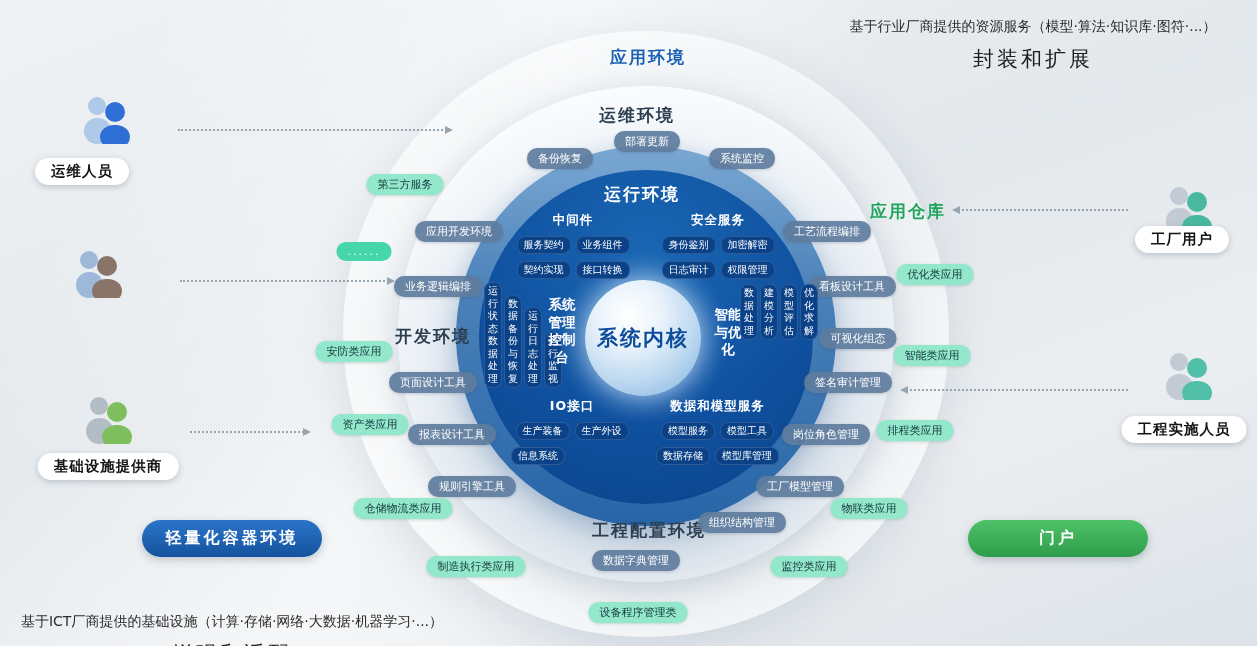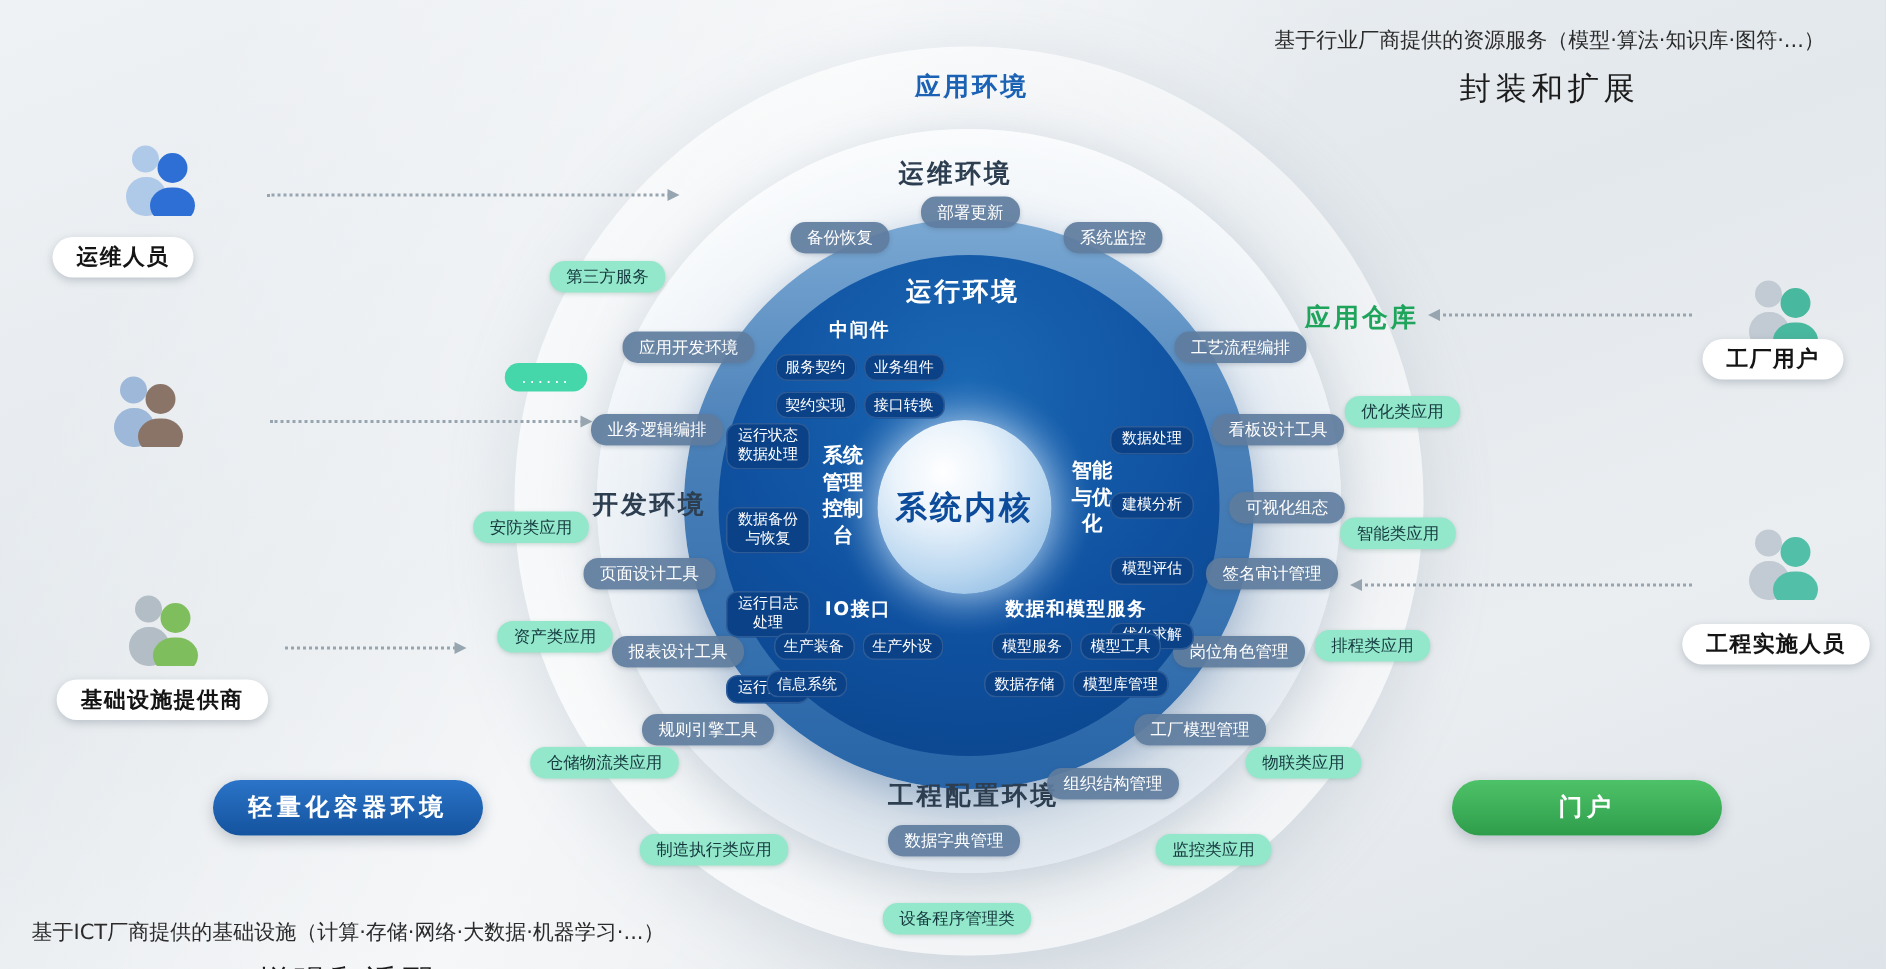--- a/index.html
+++ b/index.html
@@ -41,21 +41,21 @@
   .pill.slate{background:rgba(94,124,157,.92);color:#fff;box-shadow:0 1px 3px rgba(60,80,100,.25);border-radius:10px;}
   .pill.green{background:#93E7CA;color:#14383E;box-shadow:0 1px 3px rgba(60,120,100,.25);}
   .pill.green-bright{background:#45D7A9;color:#fff;letter-spacing:2px;}
 
   .k-group{position:absolute;}
   .k-title{color:#fff;font-weight:bold;font-size:12.5px;text-align:center;letter-spacing:1px;}
   .k-row{display:flex;justify-content:center;gap:5px;margin-top:7px;}
   .k-row.left{justify-content:flex-start;padding-left:6px;}
   .kpill{background:#0A4187;color:#fff;font-size:10px;padding:2px 7px;border-radius:8px;
     white-space:nowrap;box-shadow:inset 0 0 0 1px rgba(255,255,255,.14);}
-  .k-col{position:absolute;display:flex;flex-direction:column;gap:25px;align-items:flex-end;}
+  .k-col{position:absolute;display:flex;flex-direction:row;gap:2px;align-items:flex-end;}
   .k-col .kpill{white-space:normal;text-align:center;line-height:1.25;width:100%;
     box-sizing:border-box;padding:3px 4px;}
   .k-vtitle{position:absolute;color:#fff;font-weight:bold;font-size:13.5px;line-height:1.3;
     text-align:center;}
 
   .arrow{position:absolute;border-top:2px dotted #97A5B0;}
   .arrow::after{content:'';position:absolute;top:-5px;width:0;height:0;border:4px solid transparent;}
   .arrow.right::after{right:-7px;border-left:8px solid #97A5B0;}
   .arrow.left::after{left:-7px;border-right:8px solid #97A5B0;}
 
@@ -131,20 +131,31 @@
     <div class="k-row">
       <span class="kpill">服务契约</span>
       <span class="kpill">业务组件</span>
     </div>
     <div class="k-row">
       <span class="kpill">契约实现</span>
       <span class="kpill">接口转换</span>
     </div>
   </div>
 
+  <div class="k-group" style="left:650px;top:212px;width:136px;">
+    <div class="k-title">安全服务</div>
+    <div class="k-row">
+      <span class="kpill">身份鉴别</span>
+      <span class="kpill">加密解密</span>
+    </div>
+    <div class="k-row">
+      <span class="kpill">日志审计</span>
+      <span class="kpill">权限管理</span>
+    </div>
+  </div>
 
   <div class="k-col" style="left:484px;top:282px;width:56px;">
     <span class="kpill">运行状态数据处理</span>
     <span class="kpill">数据备份与恢复</span>
     <span class="kpill">运行日志处理</span>
     <span class="kpill">运行监视</span>
   </div>
   <div class="k-vtitle" style="left:547px;top:296px;width:30px;">系统管理控制台</div>
 
   <div class="k-vtitle" style="left:713px;top:306px;width:30px;">智能与优化</div>

